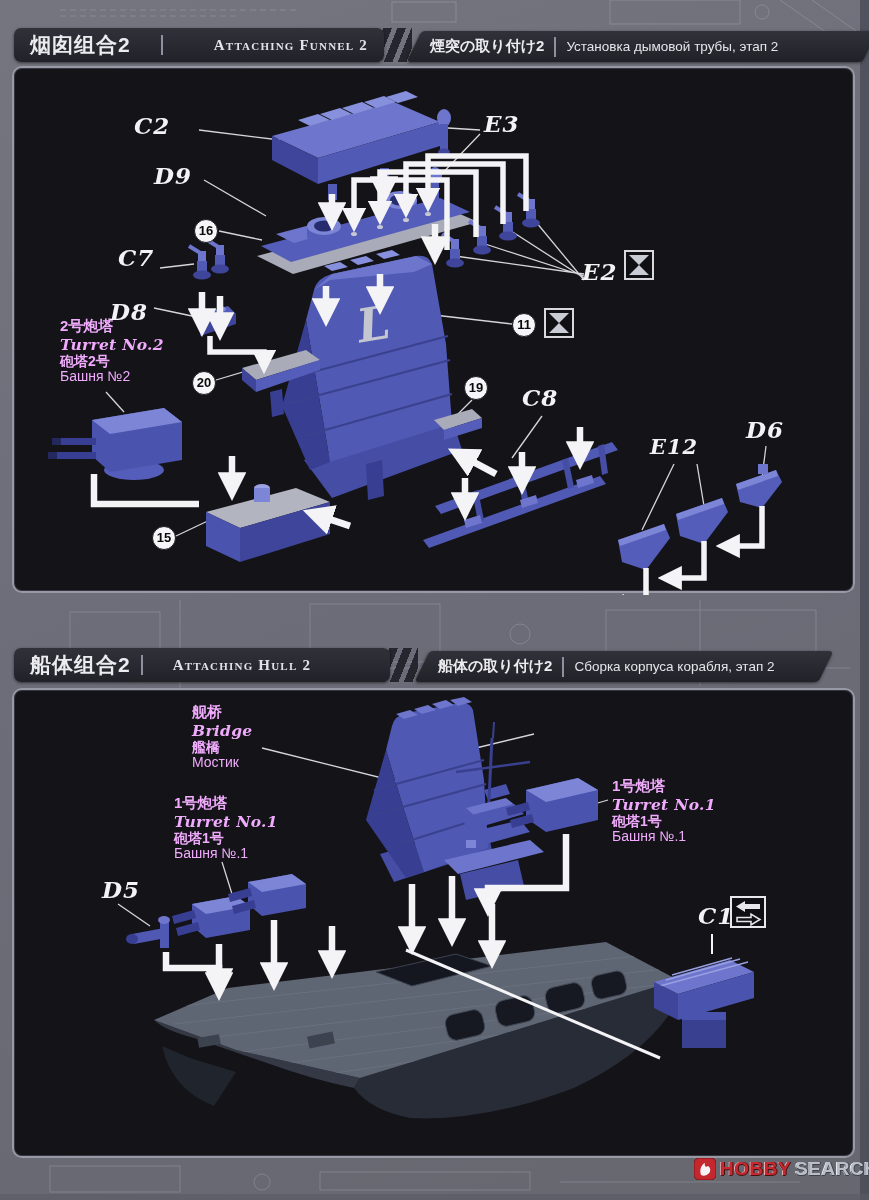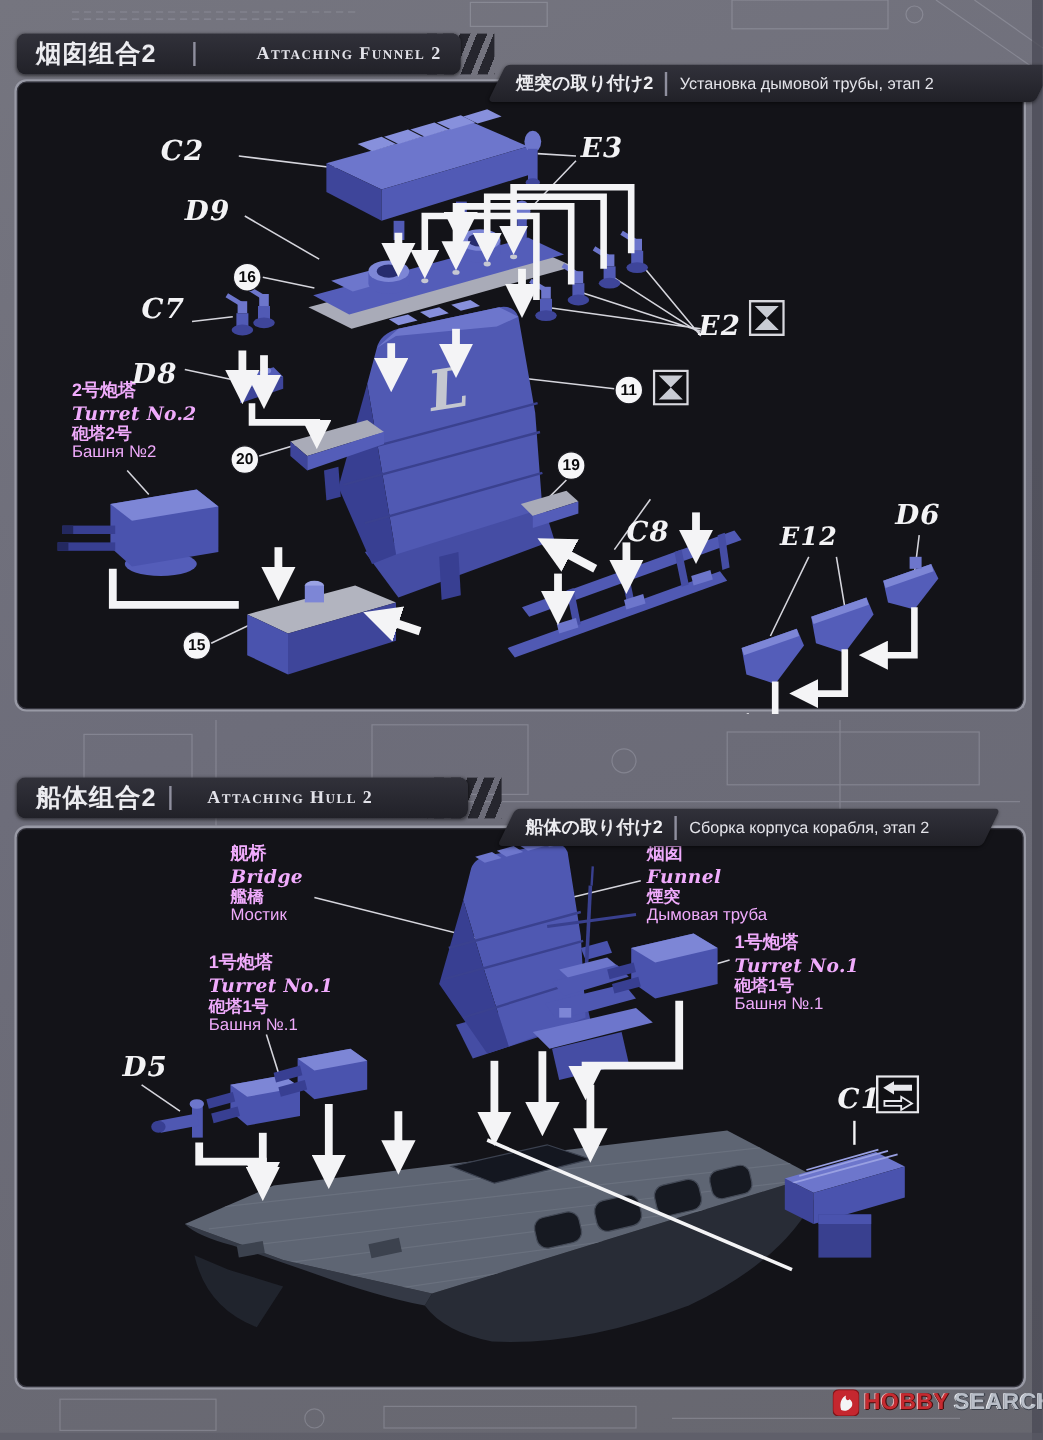--- a/index.html
+++ b/index.html
@@ -5,21 +5,21 @@
   html,body{margin:0;padding:0;background:#50505c;}
   .page{position:relative;width:869px;height:1200px;overflow:hidden;
         background:linear-gradient(160deg,#75757f 0%,#6d6d7a 45%,#67676f 100%);
         font-family:"Liberation Sans",sans-serif;}
   .bgdeco{position:absolute;inset:0;z-index:0;}
   
   .hbar{position:absolute;z-index:3;display:flex;align-items:center;gap:10px;
         padding:0 16px;color:#ececf0;white-space:nowrap;height:34px;}
   .hbar .bg{position:absolute;inset:0;background:linear-gradient(180deg,#31313a,#212128);
         border-radius:7px;box-shadow:0 1px 3px rgba(0,0,0,.55);z-index:-1;}
-  .hbar.rt{height:31px;margin-top:23px;}
+  .hbar.rt{height:31px;}
   .hbar.rt .bg{transform:skewX(-26deg);border-radius:4px;}
   .h-zh{font-weight:700;font-size:21px;letter-spacing:1px;}
   .h-en{font-family:"Liberation Serif",serif;font-weight:700;font-size:15px;
         font-variant:small-caps;letter-spacing:1.2px;color:#e2e2e9;margin-left:20px;}
   .h-ja{font-weight:700;font-size:15px;}
   .h-ru{font-size:13.5px;color:#e4e4ea;}
   .h-div{width:2px;height:20px;background:#8f8f9e;}
   .stripes{position:absolute;z-index:2;width:62px;height:34px;
         background:repeating-linear-gradient(112deg,transparent 0 5px,#26262e 5px 13px);}
   
@@ -276,21 +276,21 @@
     <svg class="symbox" style="left:610px;top:182px;" width="30" height="30">
       <rect x="1" y="1" width="28" height="28" fill="#101014" stroke="#d8d8de" stroke-width="2"></rect>
       <path d="M5,5 L25,5 L15,15 Z M5,25 L25,25 L15,15 Z" fill="#c9ccd4"></path>
     </svg>
     <div class="step" style="left:498px;top:245px;text-align:center;">11</div>
     <svg class="symbox" style="left:530px;top:240px;" width="30" height="30">
       <rect x="1" y="1" width="28" height="28" fill="#101014" stroke="#d8d8de" stroke-width="2"></rect>
       <path d="M5,5 L25,5 L15,15 Z M5,25 L25,25 L15,15 Z" fill="#c9ccd4"></path>
     </svg>
     <div class="step" style="left:450px;top:308px;">19</div>
-    <div class="plabel" style="left:508px;top:316px;margin-top:46px;">C8</div>
+    <div class="plabel" style="left:508px;top:316px;">C8</div>
     <div class="plabel" style="left:636px;top:366px;font-size:21px;">E12</div>
     <div class="plabel" style="left:732px;top:348px;">D6</div>
     <div class="step" style="left:138px;top:458px;">15</div>
   </div>
 
   <div class="hbar" style="left:14px;top:648px;width:344px;">
     <span class="bg"></span>
     <span class="h-zh">船体组合2</span>
     <span class="h-div"></span>
     <span class="h-en">Attaching Hull 2</span>
@@ -411,26 +411,20 @@
           <path d="M552,144 V198 H474 V210" marker-end="url(#ah2)"></path>
         </g>
       </g>
     </svg>
 
     <div class="mlabel" style="left:178px;top:14px;">
       <div class="zh">舰桥</div>
       <div class="en">Bridge</div>
       <div class="ja">艦橋</div>
       <div class="ru">Мостик</div>
-    </div>
-    <div class="mlabel" style="left:525px;top:14px;">
-      <div class="zh">烟囱</div>
-      <div class="en">Funnel</div>
-      <div class="ja">煙突</div>
-      <div class="ru">Дымовая труба</div>
     </div>
     <div class="mlabel" style="left:598px;top:88px;">
       <div class="zh">1号炮塔</div>
       <div class="en">Turret No.1</div>
       <div class="ja">砲塔1号</div>
       <div class="ru">Башня №.1</div>
     </div>
     <div class="mlabel" style="left:160px;top:105px;">
       <div class="zh">1号炮塔</div>
       <div class="en">Turret No.1</div>

